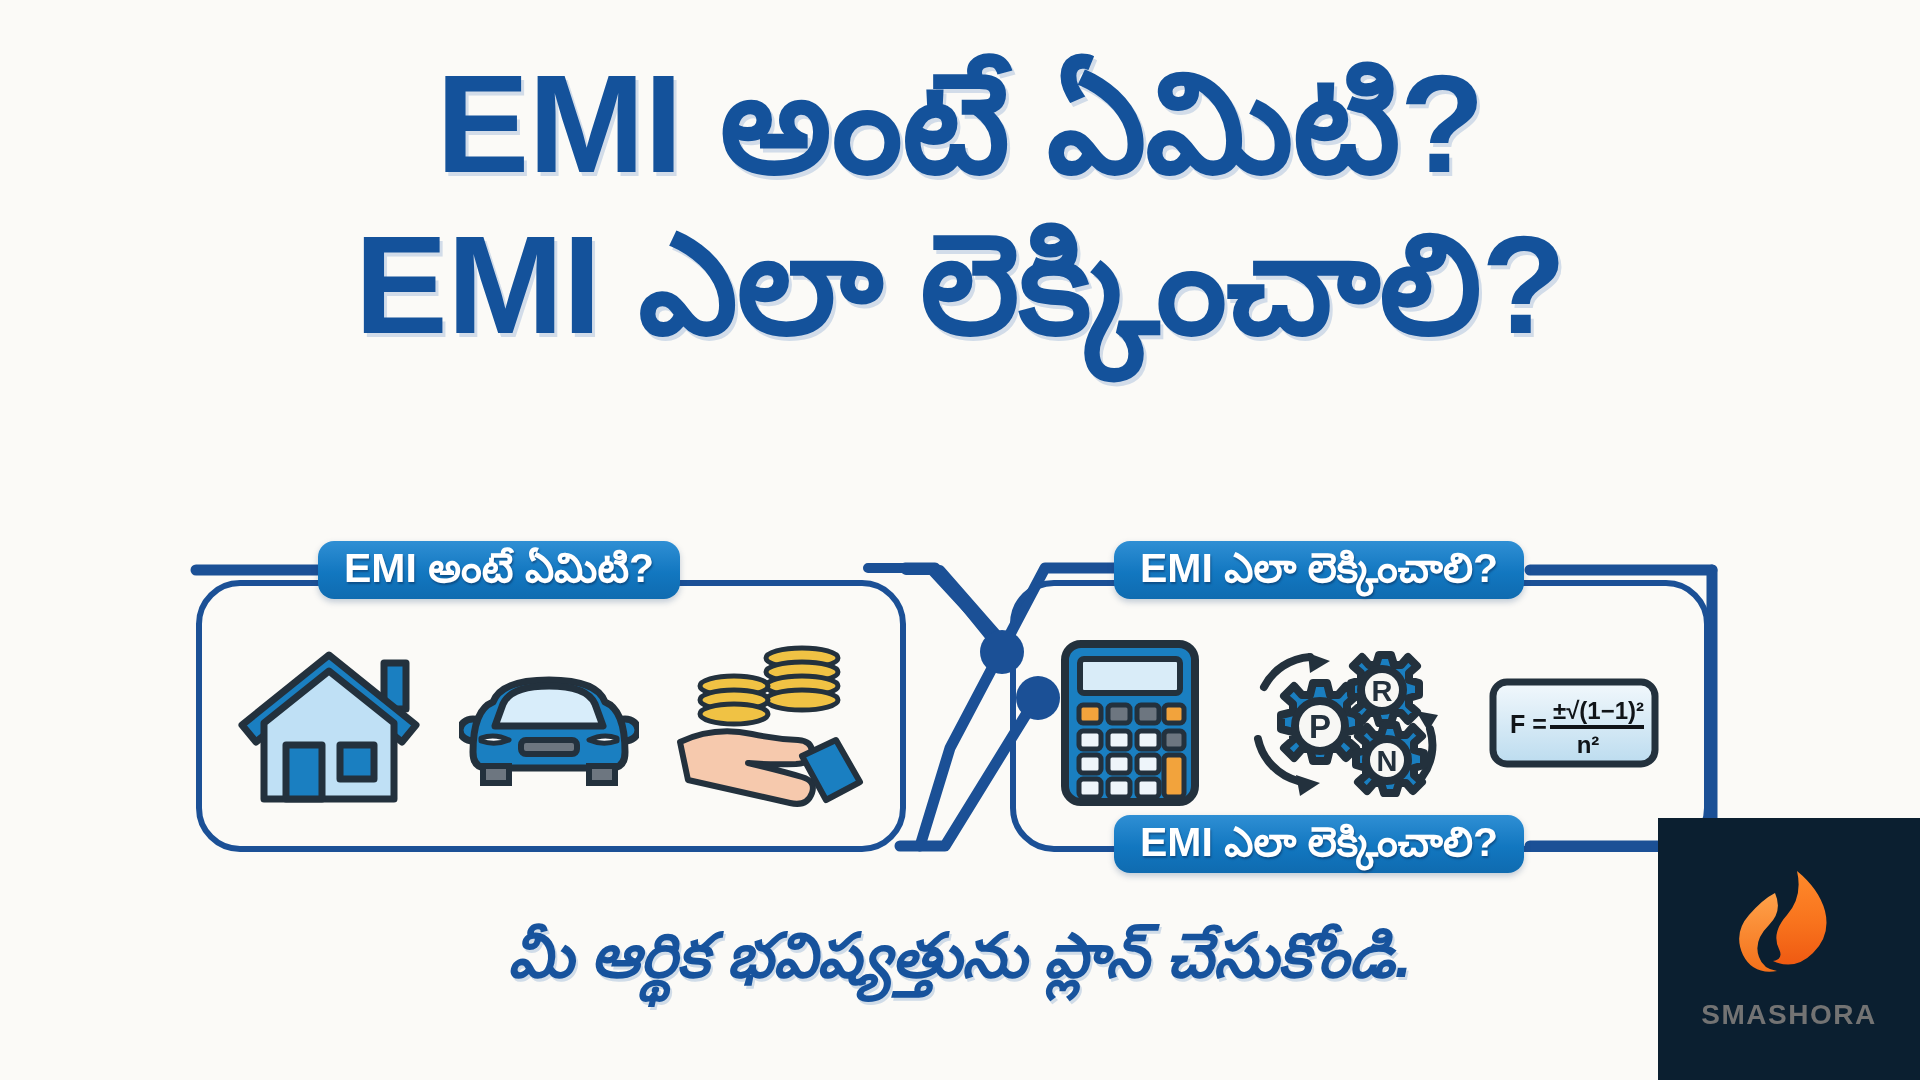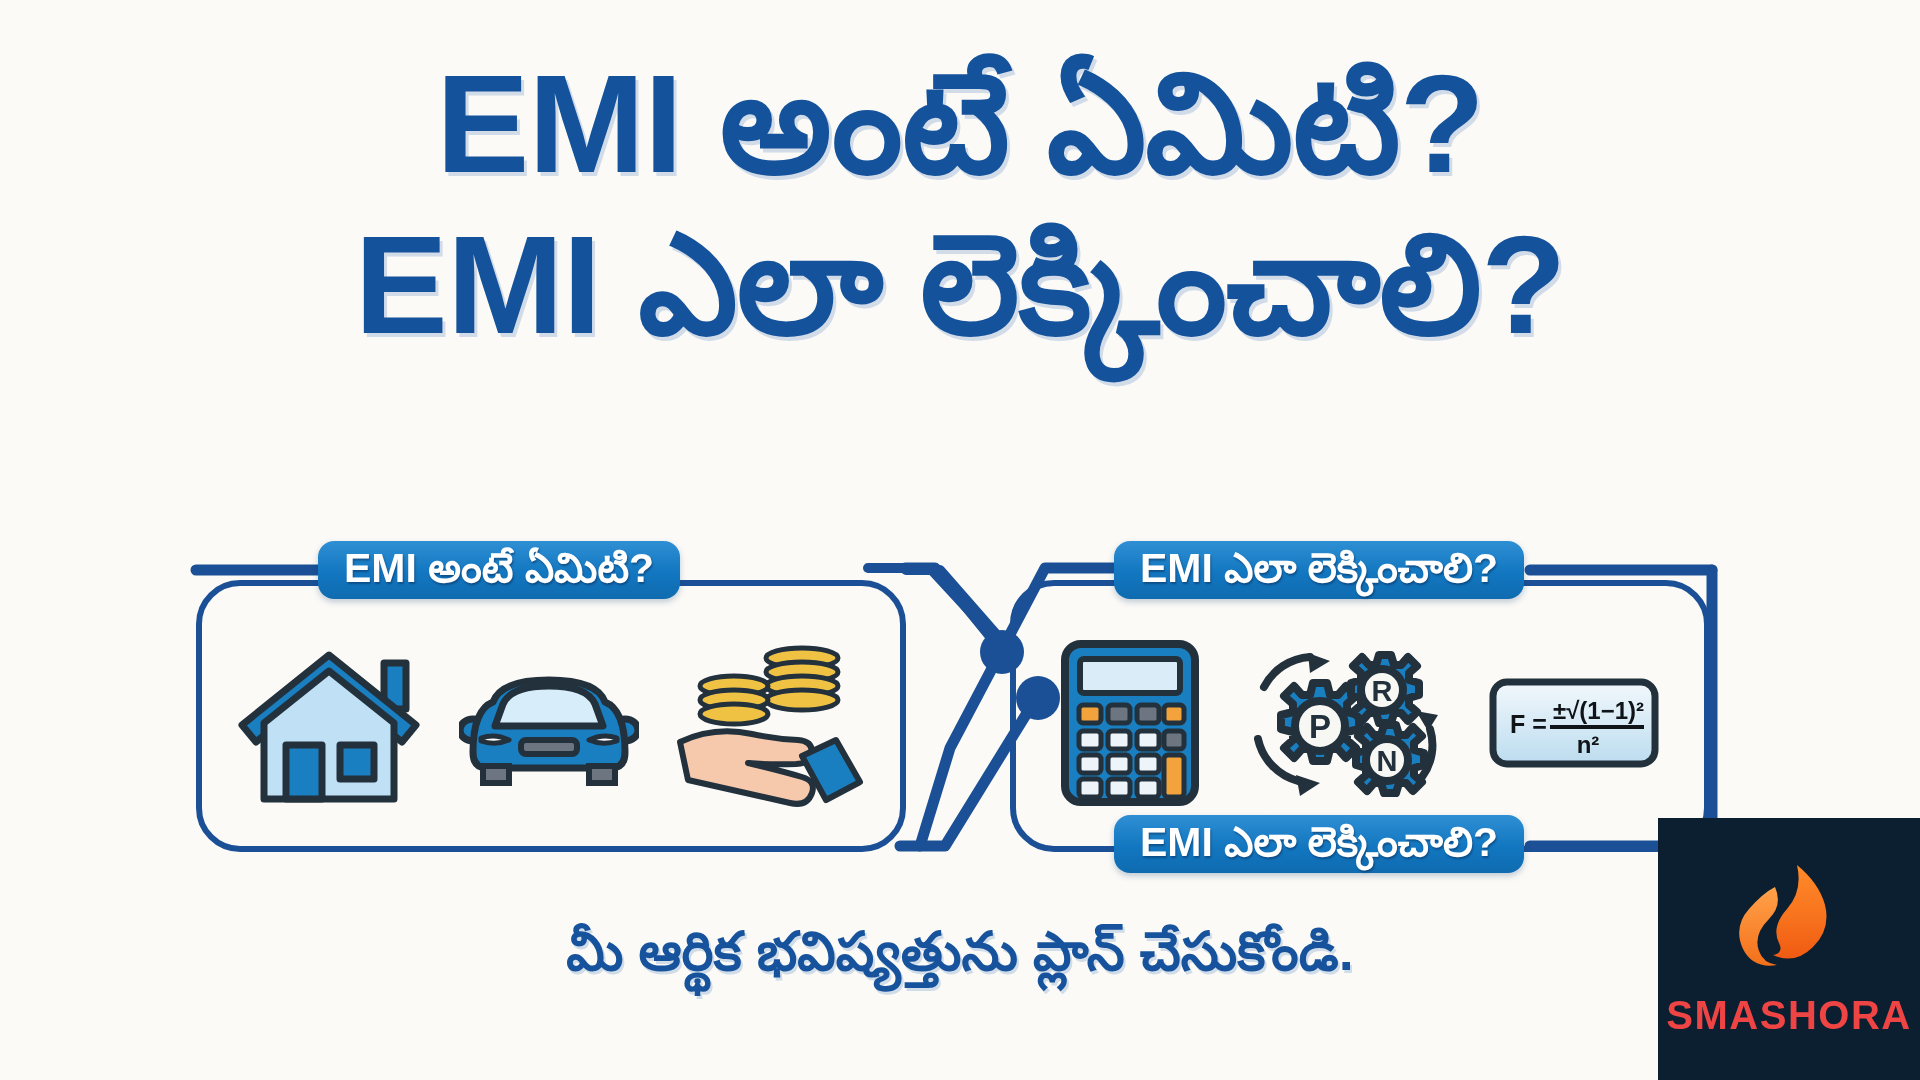--- a/index.html
+++ b/index.html
@@ -72,34 +72,35 @@
     position:absolute;left:1060px;top:628px;width:600px;height:190px;
     display:flex;align-items:center;justify-content:space-between;
   }
 
   
   .caption{
     position:absolute;left:0;right:0;top:920px;
     text-align:center;
     color:#17539d;
     font-weight:bold;
-    font-size:54px;
+    font-size:62px;
     letter-spacing:0;
     text-shadow:2px 3px 0 rgba(165,190,218,.5);
     white-space:nowrap;
+    font-style:italic;
   }
 
   
   #logo{
     position:absolute;left:1658px;top:818px;width:262px;height:262px;
     background:#0b1f30;
     display:flex;flex-direction:column;align-items:center;justify-content:center;
   }
   #logo .logo-word{
-    color:#ef4444;font-weight:bold;font-size:40px;letter-spacing:1.5px;
+    color:#737373;font-weight:bold;font-size:28px;letter-spacing:1.5px;
     margin-top:12px;
   }
 </style>
 </head>
 <body>
 
 <div id="stage">
 
   <div class="headline">
     <span class="l1">EMI అంటే ఏమిటి?</span>

